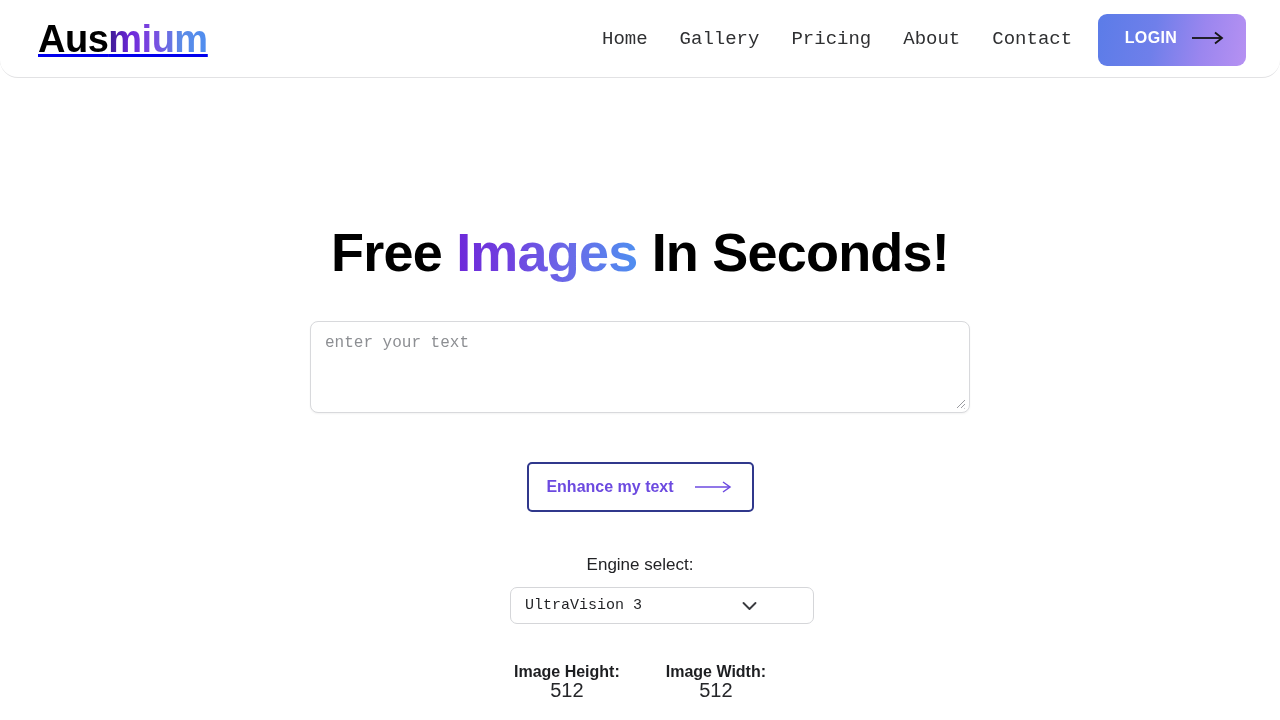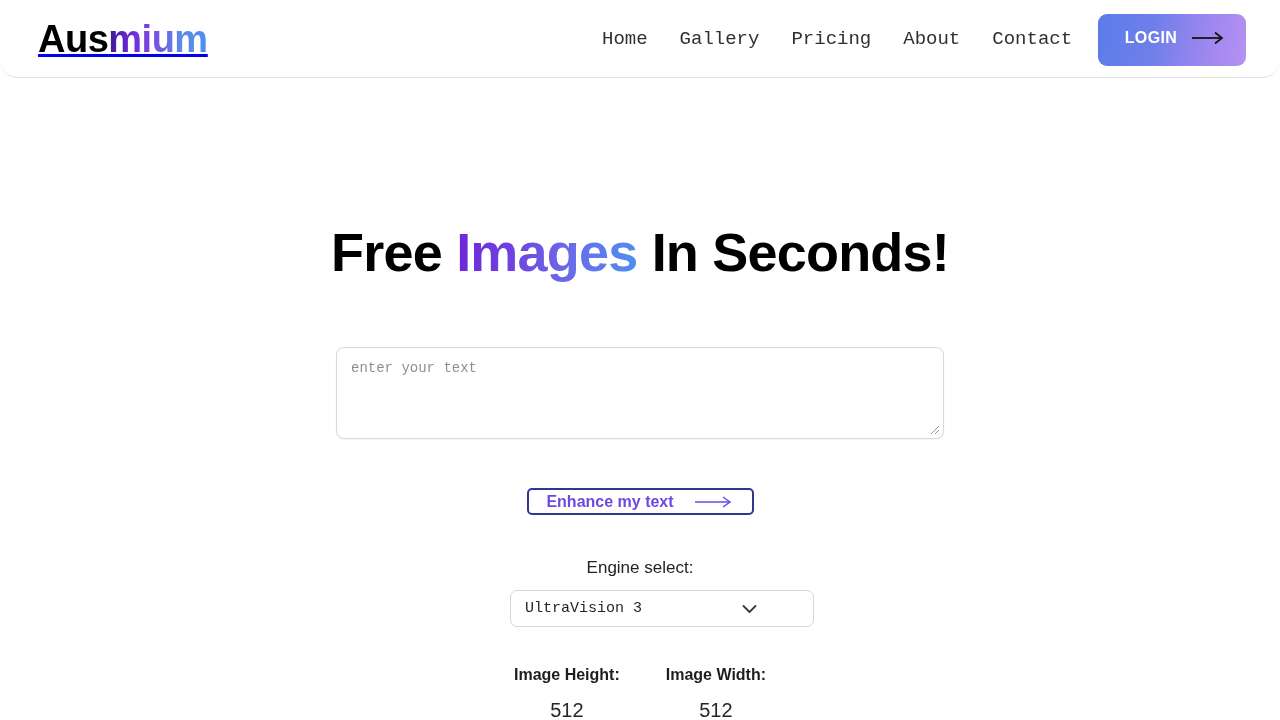--- a/index.html
+++ b/index.html
@@ -107,45 +107,45 @@
     line-height: 1;
     margin: 0;
     text-align: center;
     letter-spacing: -0.2px;
   }
   .headline-main {
     font-size: 54px;
     font-weight: bold;
     color: #000000;
     line-height: 1;
-    margin: 7px;
+    margin: 0;
     margin-top: 42px;
     text-align: center;
     letter-spacing: -0.8px;
     white-space: nowrap;
   }
   .headline-accent {
     background: linear-gradient(90deg, #6d28d9 0%, #7040df 28%, #6a6ae8 62%, #4f8ef0 100%);
     -webkit-background-clip: text;
     background-clip: text;
     color: transparent;
     -webkit-text-fill-color: transparent;
   }
 
   .prompt-area {
-    margin-top: 61px;
-    width: 608px;
+    margin-top: 42px;
+    width: 660px;
     height: 92px;
     border: 1px solid #d8d9dc;
     border-radius: 8px;
     background: #ffffff;
     box-shadow: 0 1px 2px rgba(0,0,0,0.05);
     padding: 12px 14px;
     font-family: "Liberation Mono", "DejaVu Sans Mono", monospace;
-    font-size: 14px;
+    font-size: 16px;
     color: #222222;
     resize: none;
     outline: none;
     display: block;
   }
   .prompt-area::placeholder { color: #8d8f93; }
   .resize-grip {
     position: absolute;
     width: 12px;
     height: 12px;
@@ -227,21 +227,20 @@
     align-items: center;
   }
   .dimension-label {
     font-size: 16px;
     font-weight: bold;
     color: #1d1e21;
     line-height: 1;
     white-space: nowrap;
   }
   .dimension-value {
-    margin-top: 17px;
     font-size: 20px;
     font-weight: normal;
     color: #26272a;
     line-height: 1;
   }
 </style>
 </head>
 <body>
 
 <header class="site-header">

